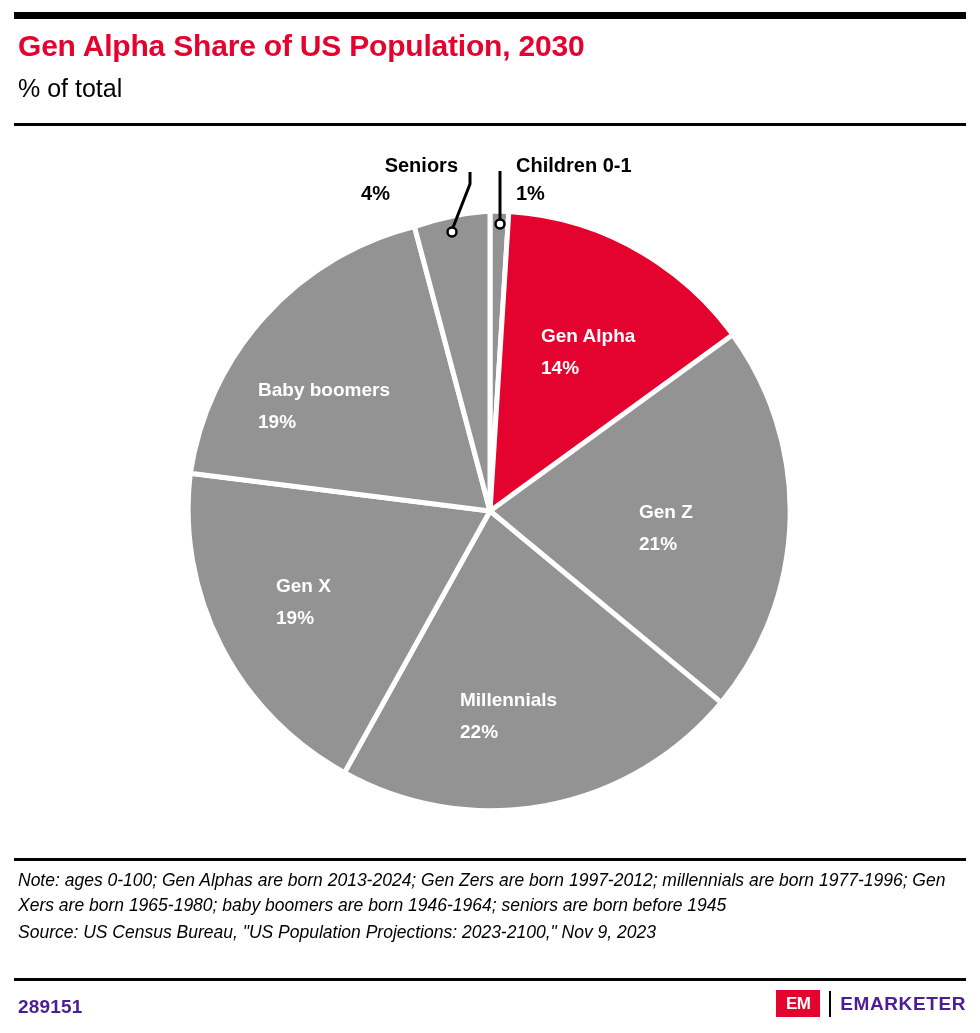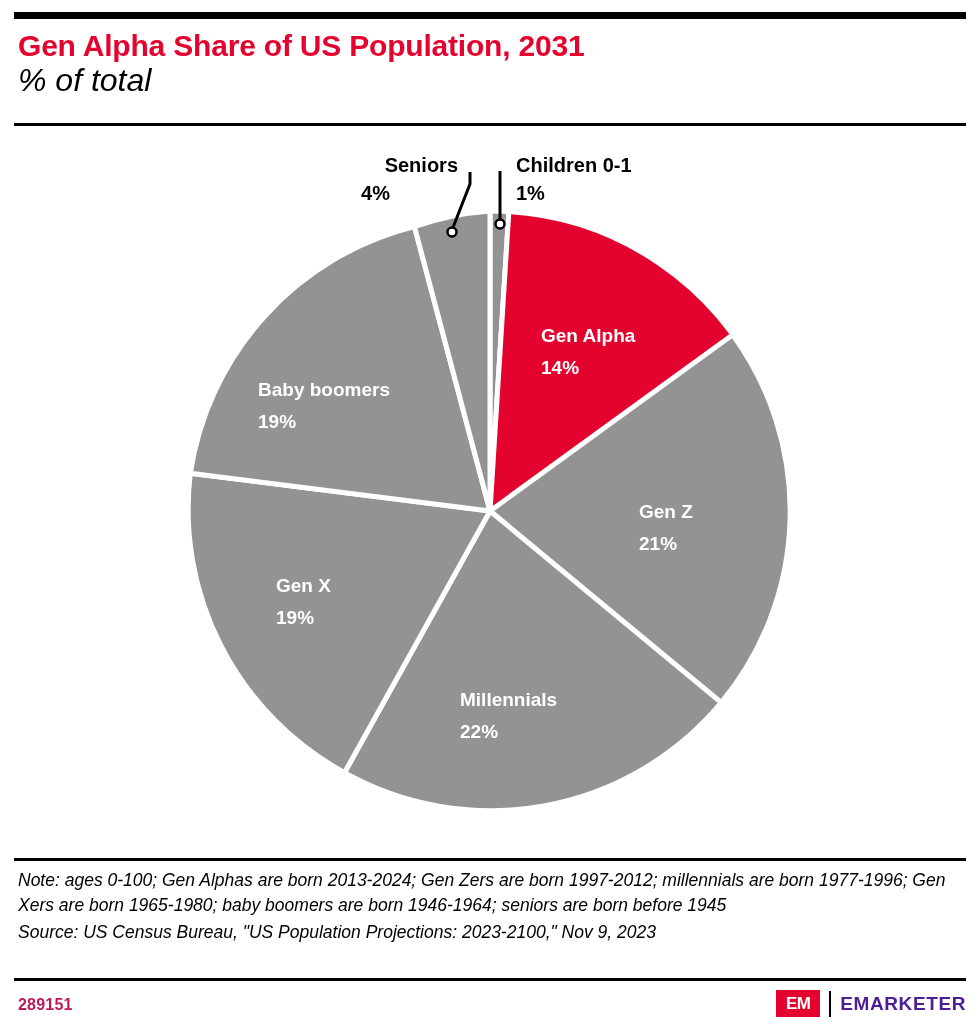--- a/index.html
+++ b/index.html
@@ -36,25 +36,24 @@
   }
   .title {
     font-size: 30px;
     font-weight: bold;
     color: #e4032e;
     letter-spacing: -0.2px;
     line-height: 36px;
     margin: 0;
   }
   .subtitle {
-    font-size: 32px;
-    font-style: italic;
+    font-size: 25px;
     color: #000000;
     line-height: 32px;
-    margin: 0 0 0 0;
+    margin: 8px 0 0 0;
     font-weight: normal;
   }
   .rule-under-header {
     position: absolute;
     left: 14px;
     top: 123px;
     width: 952px;
     height: 3px;
     background: #000000;
   }
@@ -111,23 +110,23 @@
     position: absolute;
     left: 14px;
     top: 990px;
     width: 952px;
     height: 34px;
   }
   .chart-id {
     position: absolute;
     left: 4px;
     top: 6px;
-    font-size: 16px;
-    font-weight: bold;
-    color: #be185d;
+    font-size: 19px;
+    font-weight: bold;
+    color: #4c1d95;
     letter-spacing: 0.2px;
   }
   .brand {
     position: absolute;
     right: 0;
     top: 0;
     display: flex;
     align-items: center;
     gap: 9px;
   }
@@ -156,21 +155,21 @@
   }
 </style>
 </head>
 <body>
 
 <div class="page">
 
   <div class="rule-top"></div>
 
   <div class="header">
-    <h1 class="title">Gen Alpha Share of US Population, 2031</h1>
+    <h1 class="title">Gen Alpha Share of US Population, 2030</h1>
     <h2 class="subtitle">% of total</h2>
   </div>
 
   <div class="rule-under-header"></div>
 
   <div class="chart-area">
     <svg class="chart-svg" width="980" height="720" viewBox="0 0 980 720" xmlns="http://www.w3.org/2000/svg">
 
       <g>
         <path d="M 490 385 L 490 85 A 300 300 0 0 1 508.84 85.59 Z" fill="#939393" stroke="#ffffff" stroke-width="5" stroke-linejoin="round"></path>

